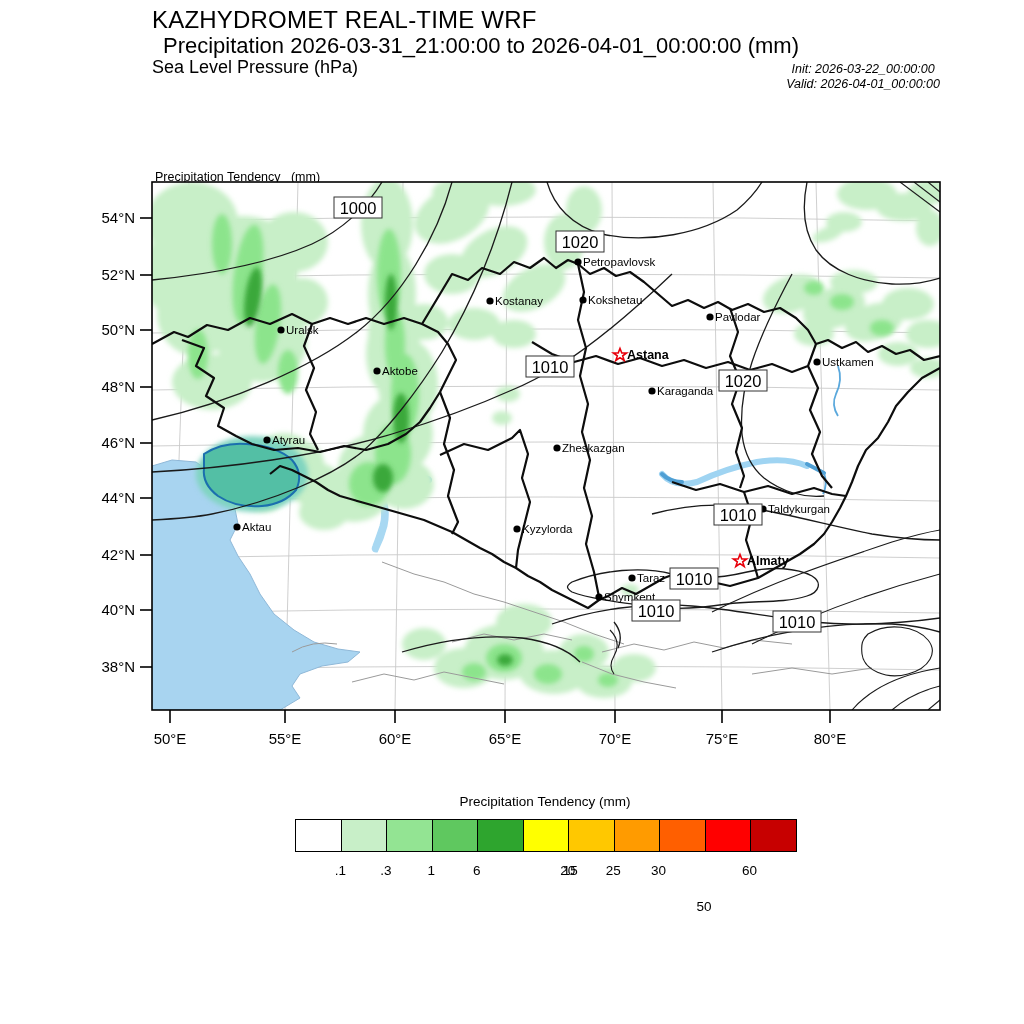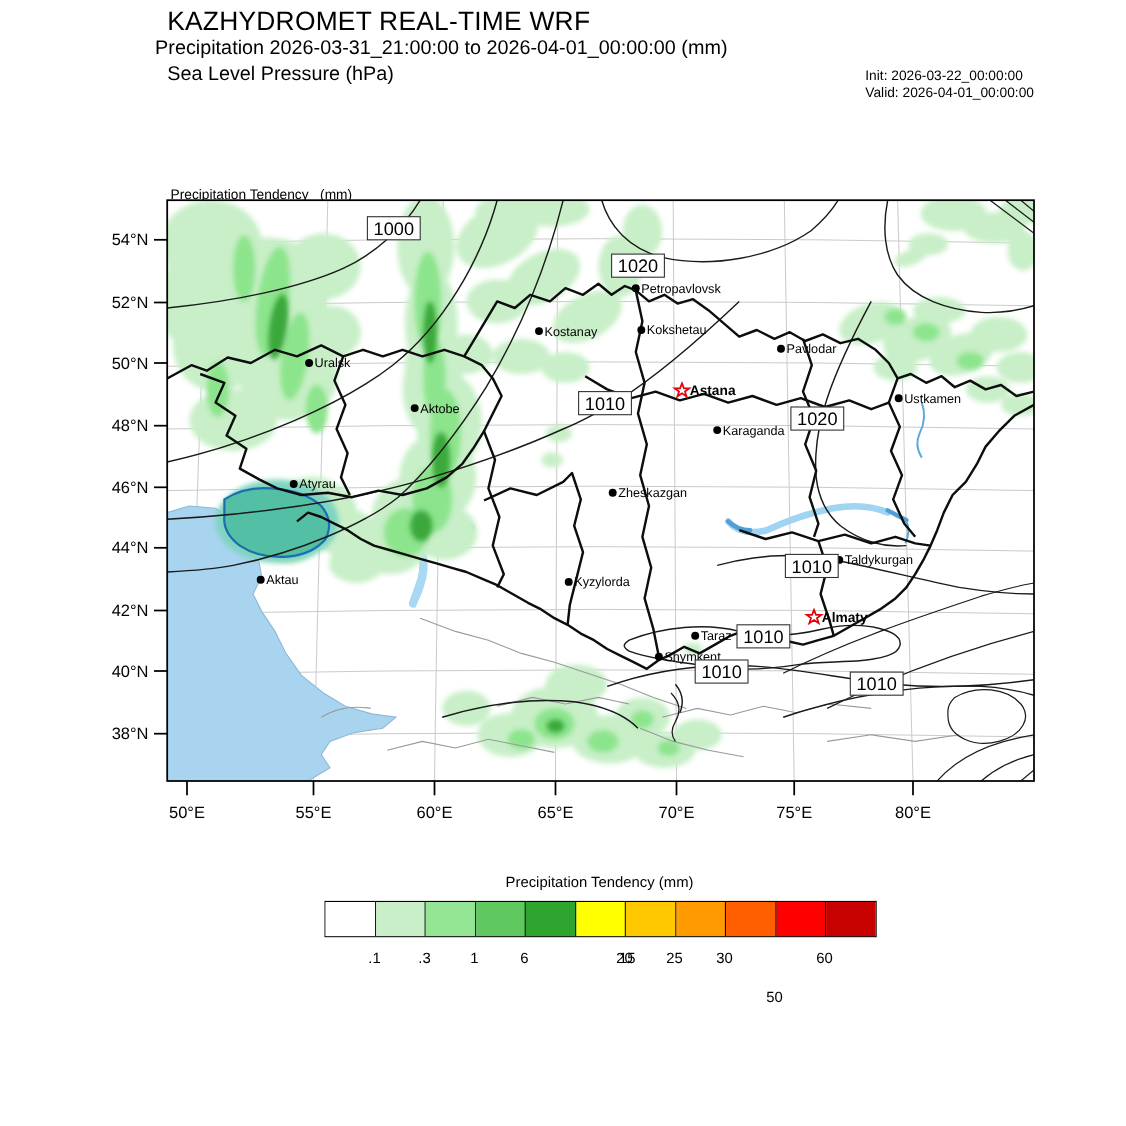--- a/index.html
+++ b/index.html
@@ -1,21 +1,21 @@
 <!DOCTYPE html>
 <html><head>
 <meta charset="utf-8">
 <style>
   html,body{margin:0;padding:0;background:#ffffff;}
   body{width:1024px;height:1024px;position:relative;font-family:"Liberation Sans",sans-serif;color:#000;}
   .abs{position:absolute;}
   #title{left:152px;top:6px;font-size:24px;letter-spacing:0.2px;}
-  #subtitle{left:141px;top:33px;font-size:18px;}
+  #subtitle{left:163px;top:33px;font-size:22px;}
   #subtitle2{left:152px;top:57px;font-size:18px;}
-  #initvalid{right:84px;top:62px;font-size:12.5px;text-align:left;line-height:15px;}
+  #initvalid{right:84px;top:62px;font-size:12.5px;text-align:center;line-height:15px;font-style:italic;}
   #maplegend{left:155px;top:137px;font-size:12.5px;line-height:16px;white-space:pre;}
   #mapsvg{left:90px;top:170px;}
   #cbar-title{left:545px;top:794px;transform:translateX(-50%);font-size:13.5px;}
   #colorbar{left:295px;top:819px;width:500px;height:31px;display:flex;border:1px solid #000;}
   #colorbar .cell{flex:1 1 0;border-right:1px solid #000;}
   #colorbar .cell:last-child{border-right:none;}
   #cbar-labels{left:295px;top:863px;width:500px;height:18px;}
   #cbar-labels span{position:absolute;transform:translateX(-50%);font-size:13.5px;top:0;}
   svg text{font-family:"Liberation Sans",sans-serif;}
 </style>

